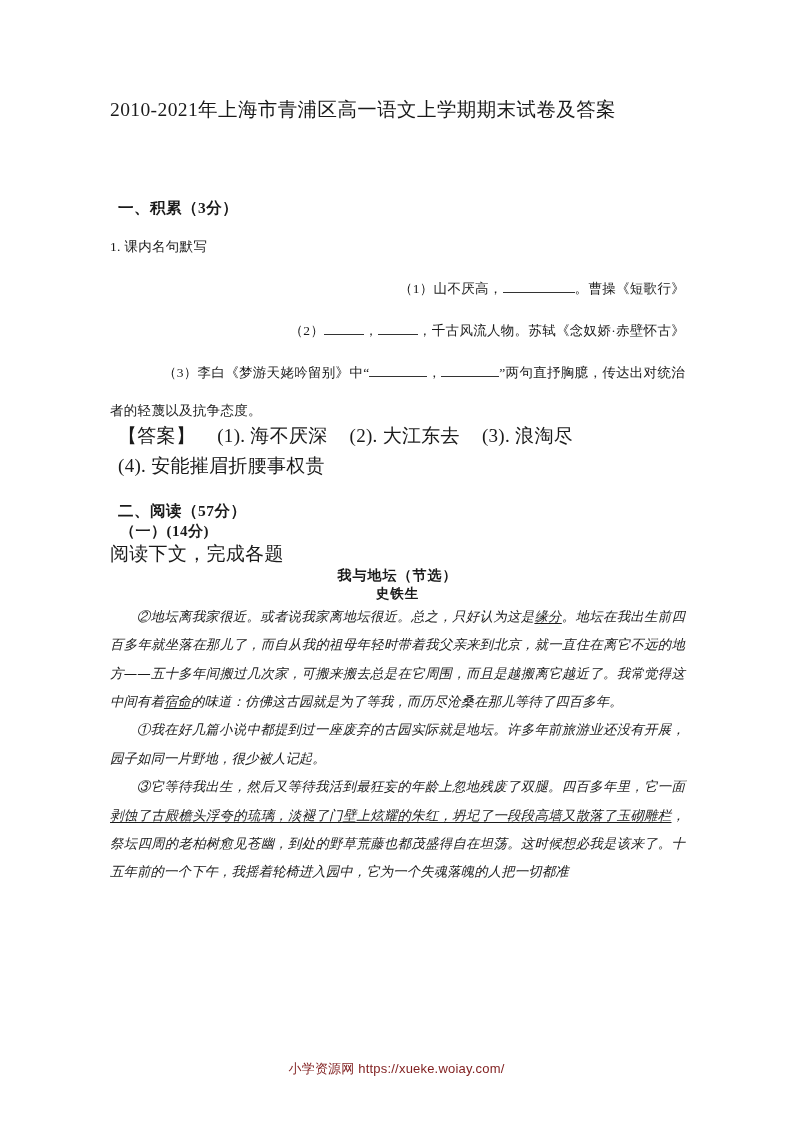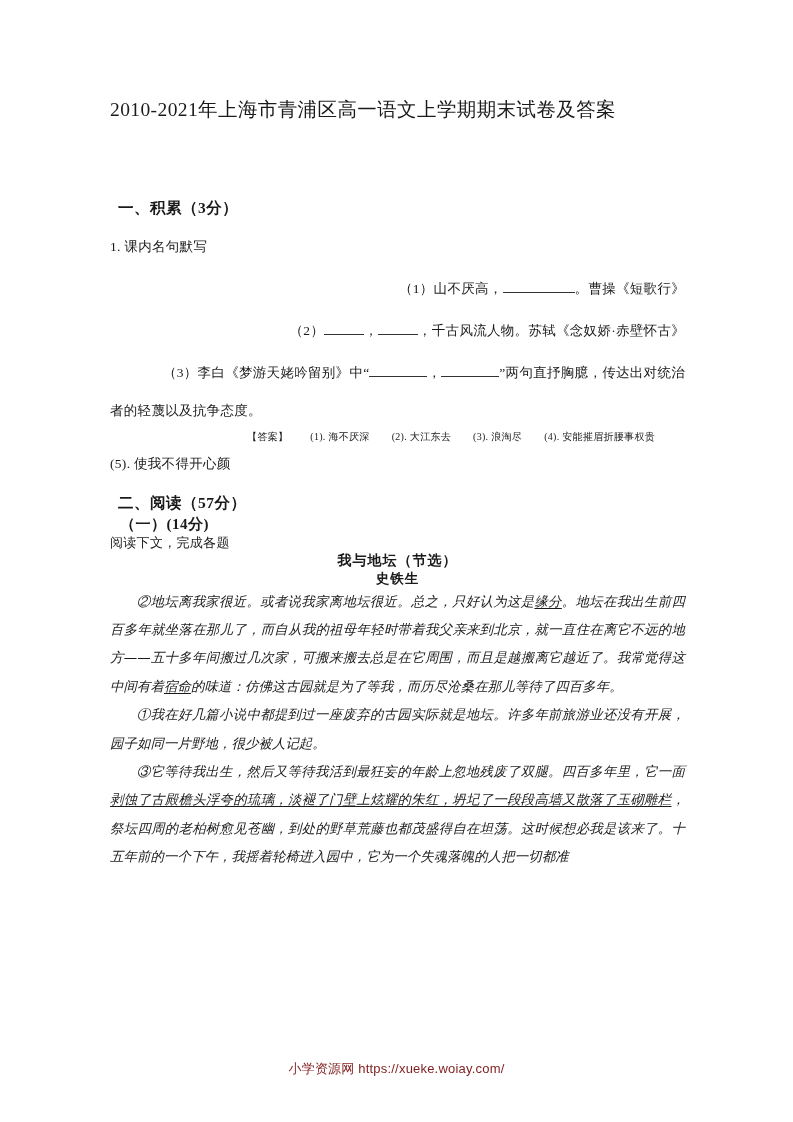--- a/index.html
+++ b/index.html
@@ -69,45 +69,44 @@
   .fill {
     display: inline-block;
     border-bottom: 1px solid #333;
     vertical-align: baseline;
   }
   .fill-lg { width: 72px; }
   .fill-md { width: 58px; }
   .fill-sm { width: 40px; }
 
   .answer-line {
-    font-size: 10px;
+    font-size: 19px;
     line-height: 1.6;
     letter-spacing: 0.3px;
-    margin: 8px;
+    margin: 0;
     margin-left: 8px;
-    text-align: right;
   }
   .answer-line .ans-item { display: inline-block; margin-right: 22px; }
 
   .answer-cont {
     font-size: 13.5px;
     line-height: 1.6;
     margin: 0;
     letter-spacing: 0.3px;
   }
 
   .sub-head {
     font-size: 15px;
     font-weight: bold;
     margin: 0 0 0 10px;
     letter-spacing: 0.5px;
   }
 
   .plain-line {
-    font-size: 13px;
+    font-size: 19px;
     margin: 0;
     letter-spacing: 0.3px;
   }
 
   
   .kai {
     font-family: "DejaVu Serif", "Liberation Serif", serif;
     font-style: italic;
     font-size: 13.2px;
     letter-spacing: 0.2px;
@@ -178,21 +177,20 @@
     <p class="q-line blk indent-1">
       <span>（3）</span><span>李白《梦游天姥吟留别》中“</span><span class="fill fill-md"></span><span>，</span><span class="fill fill-md"></span><span>”两句直抒胸臆，传达出对统治</span>
     </p>
 
     <p class="q-line blk-sm">者的轻蔑以及抗争态度。</p>
 
     <p class="answer-line blk-sm">
       <span class="ans-item">【答案】</span><span class="ans-item">(1). 海不厌深</span><span class="ans-item">(2). 大江东去</span><span class="ans-item">(3). 浪淘尽</span><span class="ans-item">(4). 安能摧眉折腰事权贵</span>
     </p>
 
-    <p class="answer-cont blk-sm">(5). 使我不得开心颜</p>
 
     <p class="sec-head blk-sm">二、阅读（57分）</p>
 
     <p class="sub-head blk-xs">（一）(14分)</p>
 
     <p class="plain-line blk-xs">阅读下文，完成各题</p>
 
     <p class="passage-title blk-sm">我与地坛（节选）</p>
 
     <p class="passage-author blk-xs">史铁生</p>

